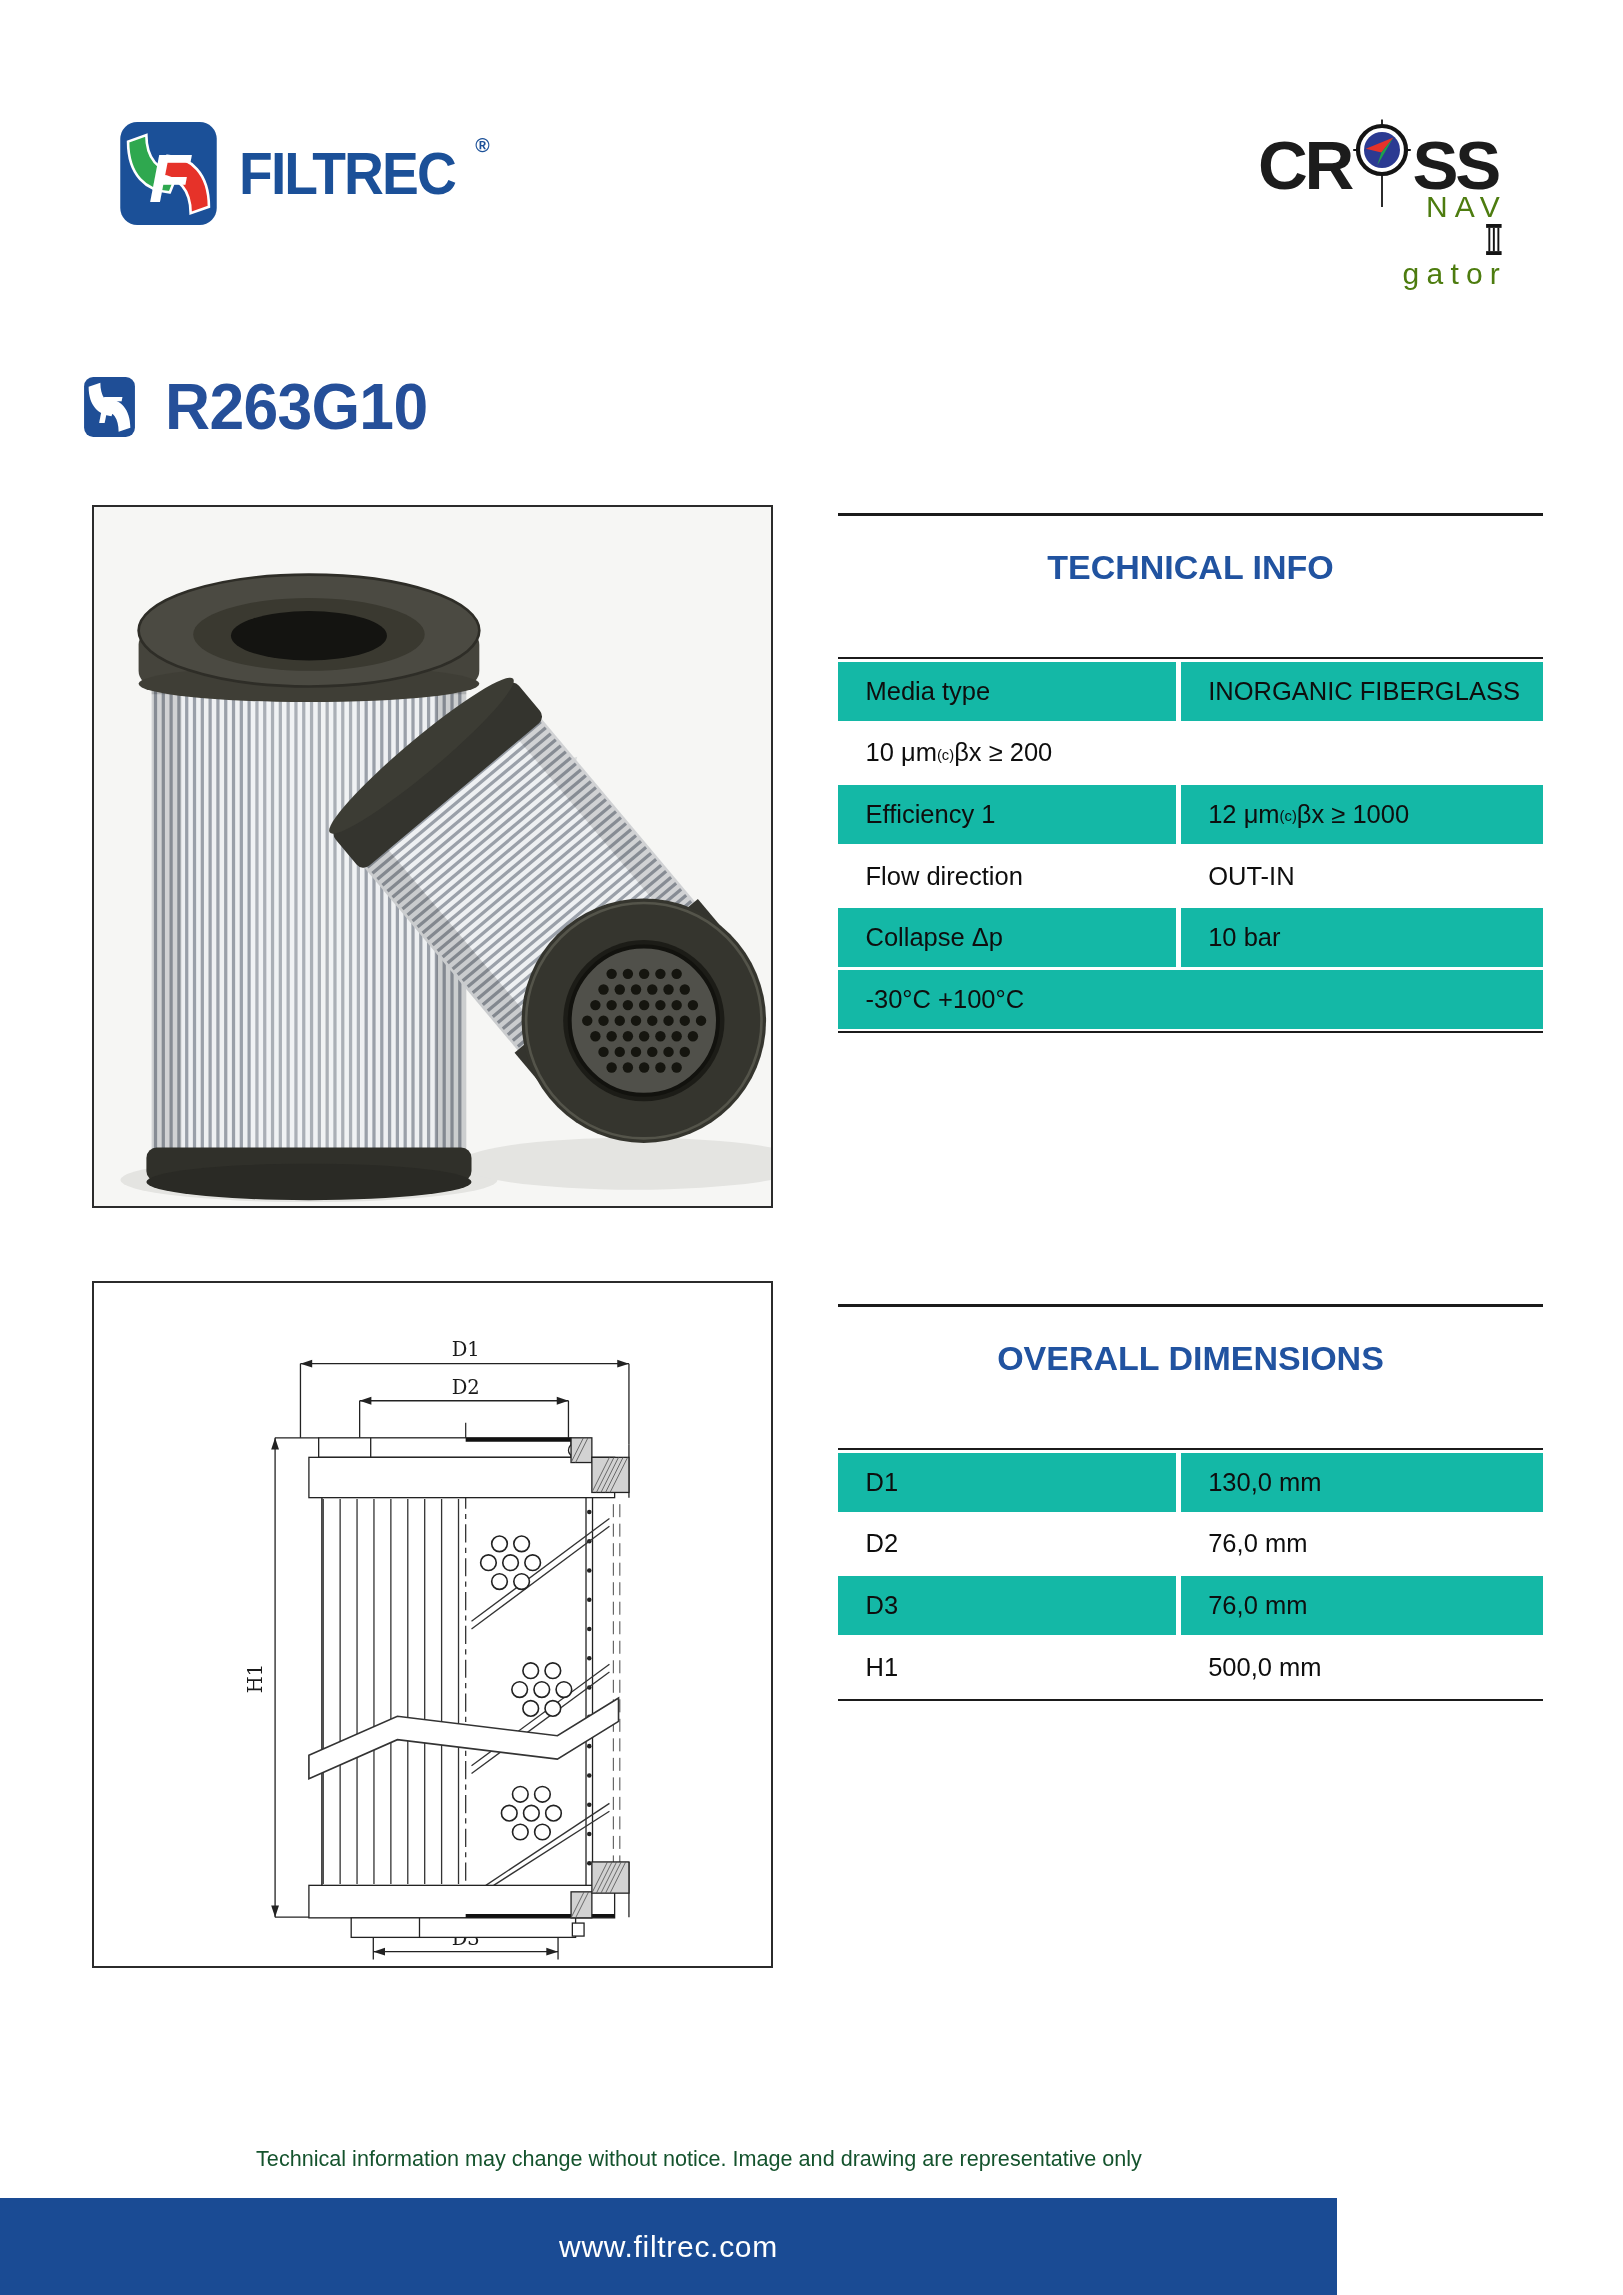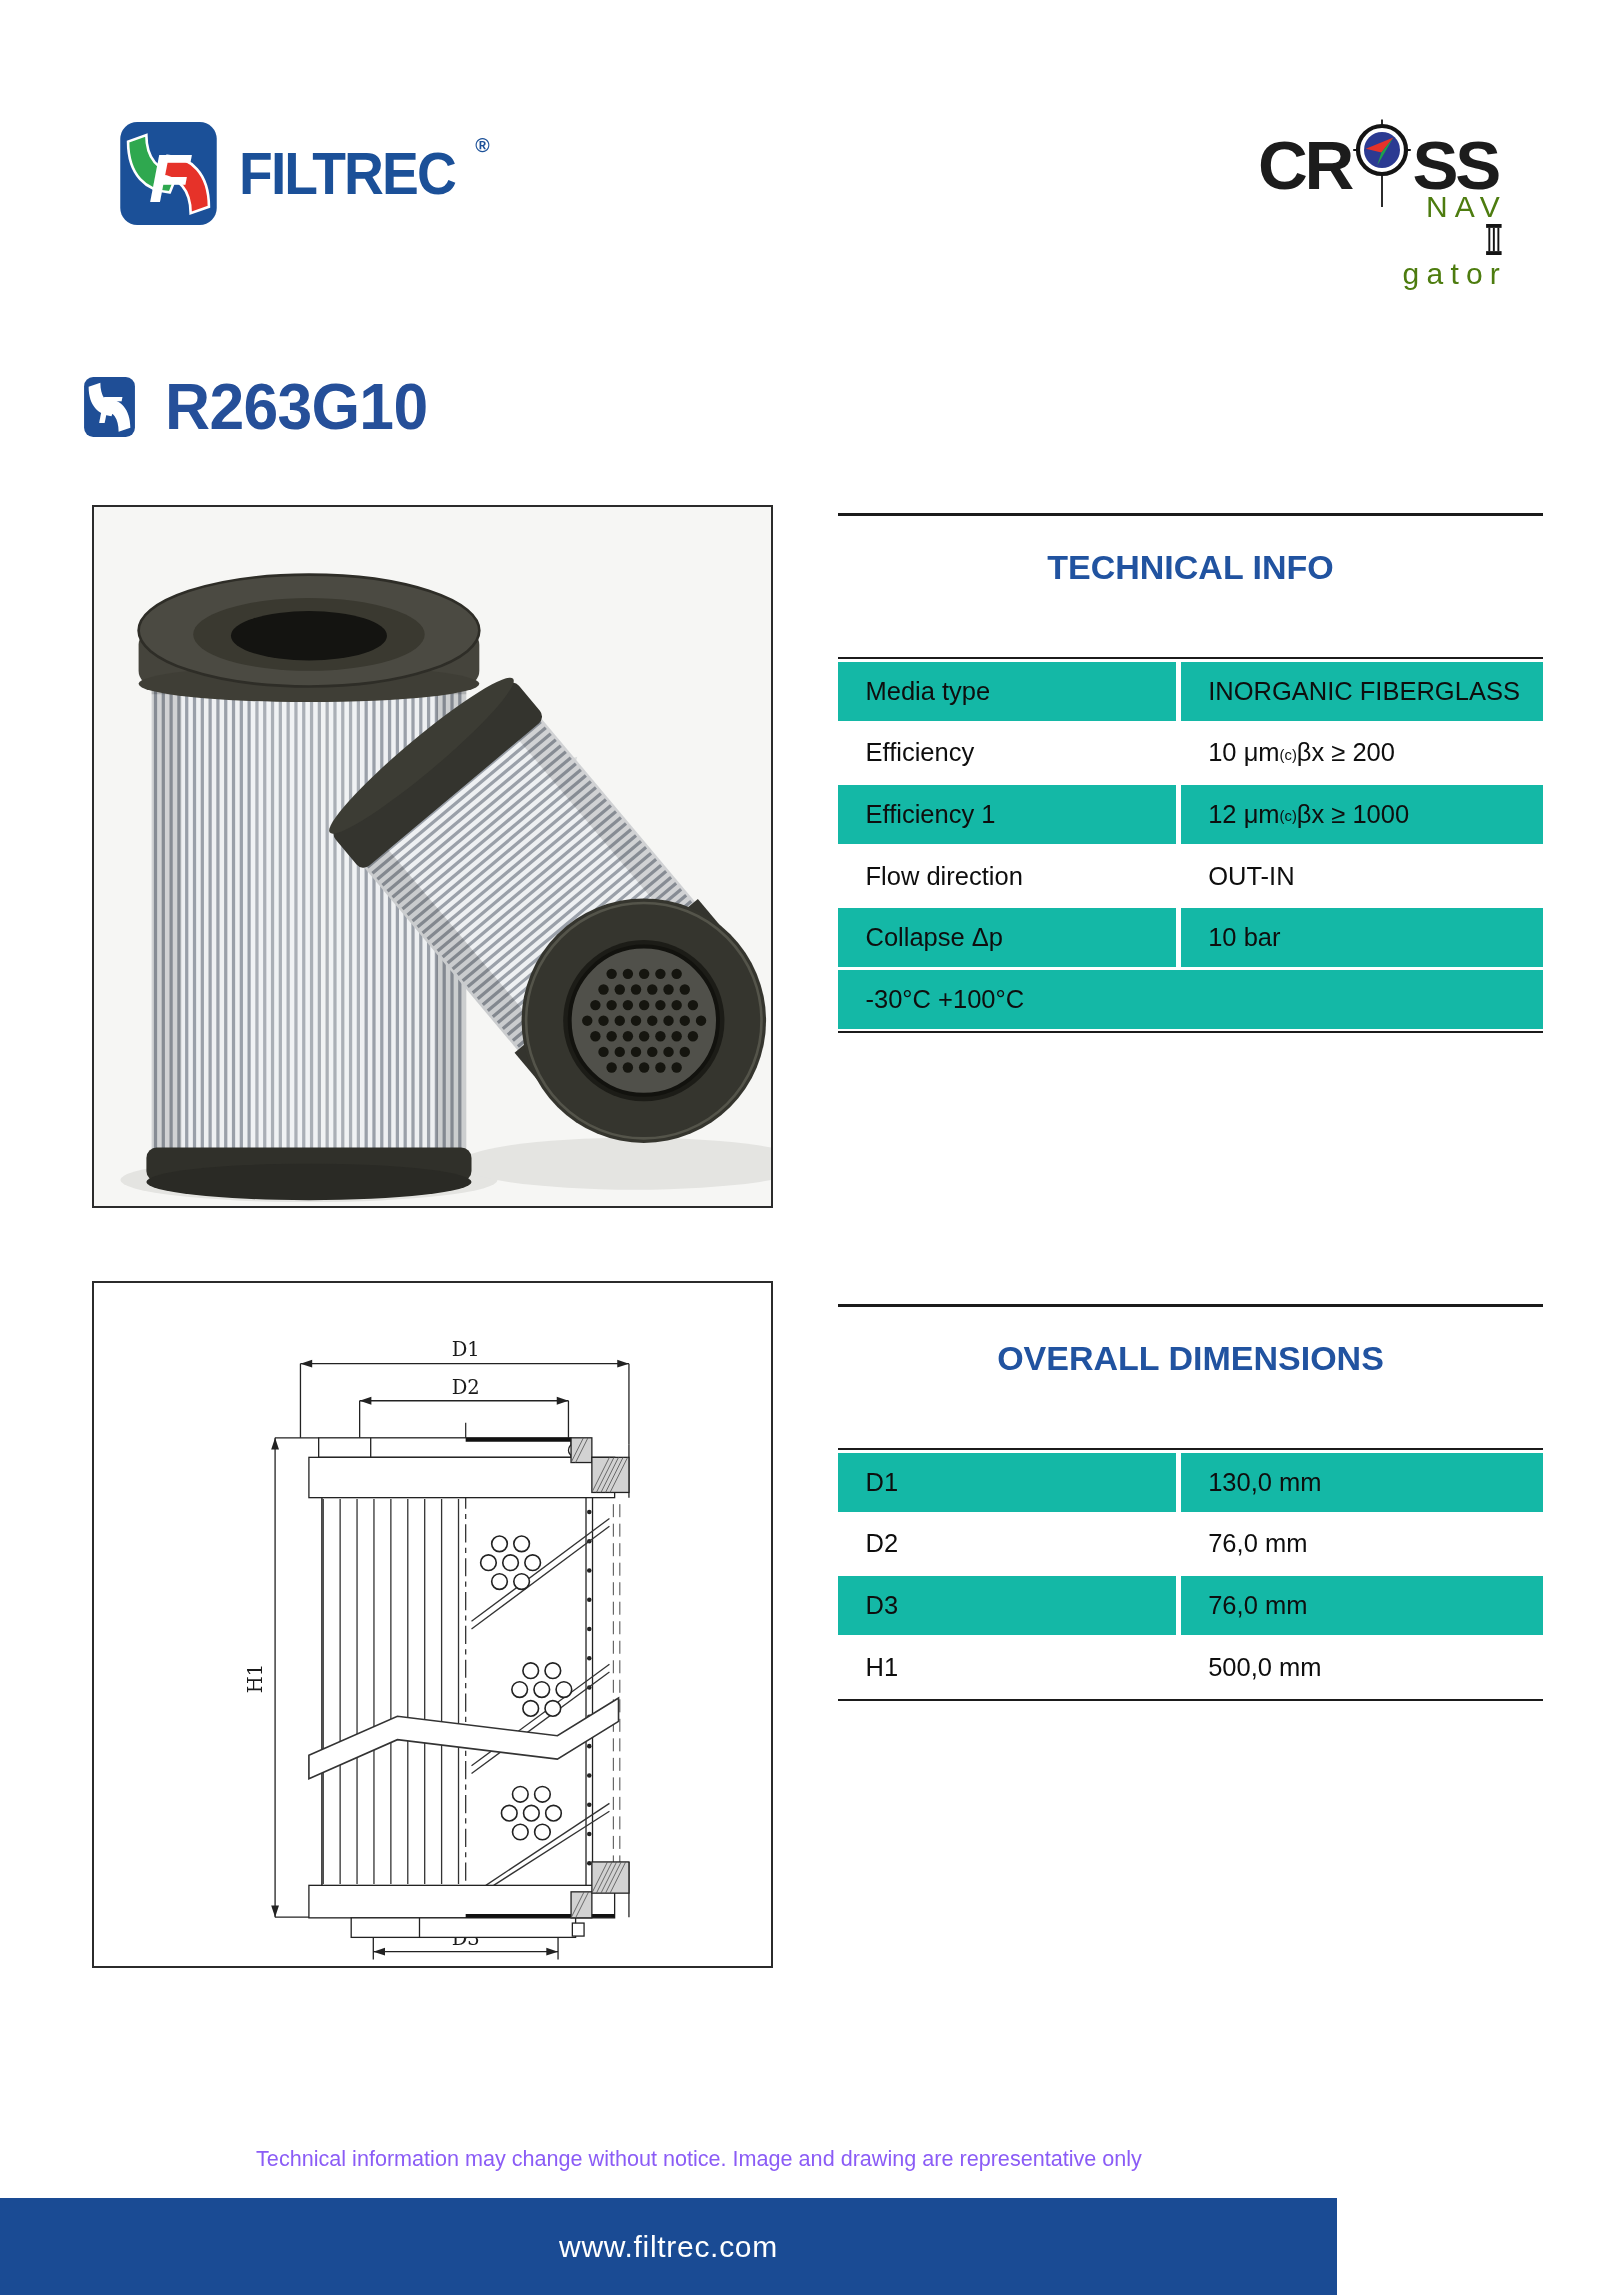--- a/index.html
+++ b/index.html
@@ -47,21 +47,21 @@
   .trow{display:flex;gap:5.2px;margin-bottom:2.6px;height:59px;}
   .tcell{display:flex;align-items:center;padding-left:27.5px;font-size:25.5px;color:#0e0e0e;}
   .tlabel{width:310px;}
   .tvalue{flex:1;}
   .trow.gray .tcell{background:#14b8a6;}
   .trow.white .tcell{background:#ffffff;}
   .tvalue sub{font-size:.58em;line-height:0;position:relative;bottom:-.12em;}
 
   
   .disclaimer{position:absolute;left:0;top:2146px;width:1398px;text-align:center;
-              font-size:21.6px;color:#8b5cf6;}
+              font-size:21.6px;color:#14532d;}
   .footer-bar{position:absolute;left:0;top:2198px;width:1337px;height:97px;background:#1A4B94;
               display:flex;align-items:center;justify-content:center;}
   .footer-url{color:#ffffff;font-size:30px;letter-spacing:0.7px;text-decoration:none;}
 
   .dlabel{font-family:"DejaVu Serif", serif;font-size:30px;fill:#1a1a1a;}
 </style>
 </head>
 <body>
 
 <div class="page">
@@ -296,21 +296,20 @@
     <div class="rule"></div>
     <h2 class="section-heading">TECHNICAL INFO</h2>
     <div class="dtable">
         <div class="trow gray">
           <div class="tcell tlabel">Media type</div>
           <div class="tcell tvalue">
             <span>INORGANIC FIBERGLASS</span>
           </div>
         </div>
         <div class="trow white">
-          <div class="tcell tlabel">Efficiency</div>
           <div class="tcell tvalue">
             <span>10 μm</span>
             <sub>(c)</sub>
             <span> βx ≥ 200</span>
           </div>
         </div>
         <div class="trow gray">
           <div class="tcell tlabel">Efficiency 1</div>
           <div class="tcell tvalue">
             <span>12 μm</span>

